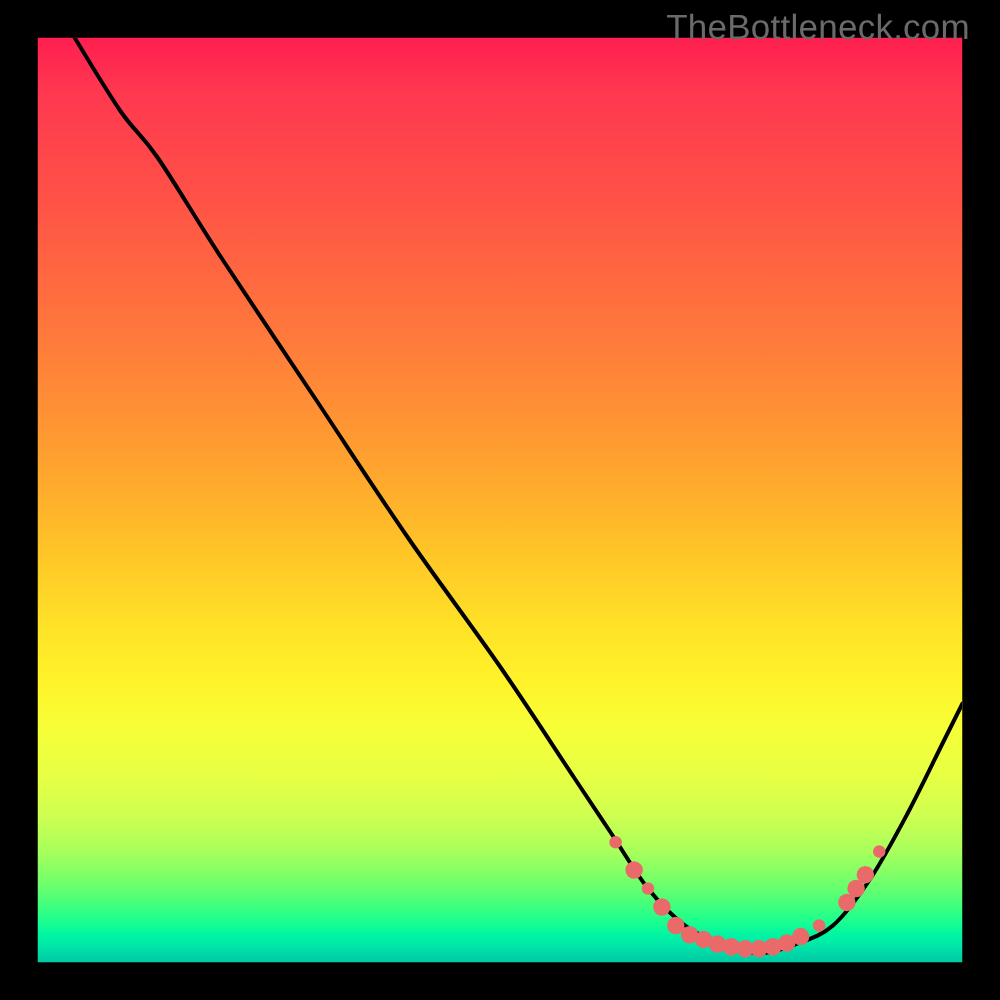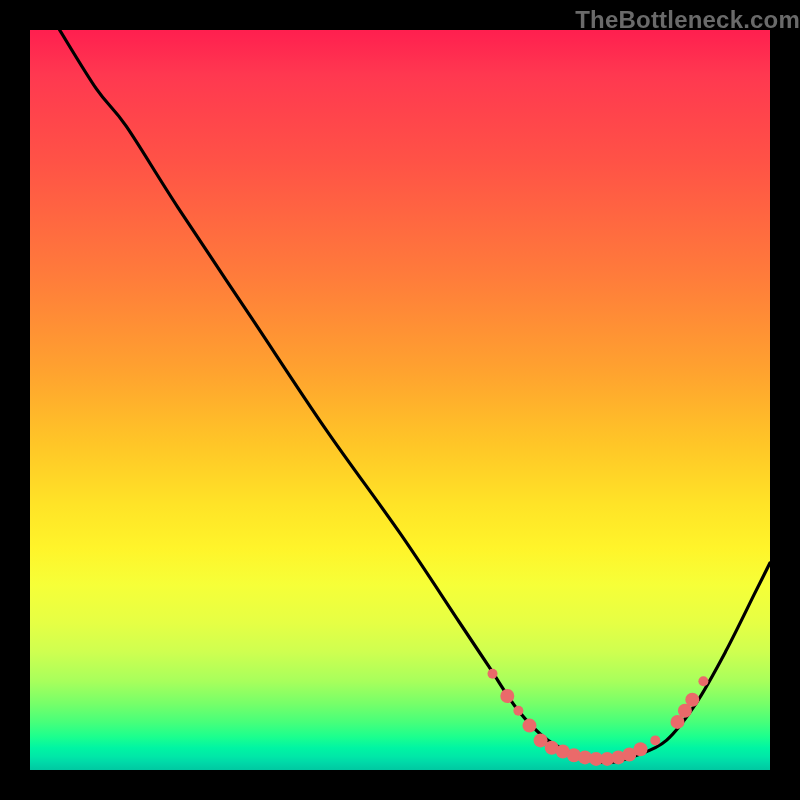--- a/index.html
+++ b/index.html
@@ -13,24 +13,24 @@
   }
   .frame {
     position: relative;
     width: 800px;
     height: 800px;
     background: #000;
   }
   .watermark {
     position: absolute;
     top: 6px;
-    right: 0;
+    right: 24px;
     color: #6a6a6a;
-    font-size: 24px;
-    font-weight: 700;
+    font-size: 28px;
+    font-weight: 400;
     letter-spacing: 0.2px;
     z-index: 30;
     user-select: none;
   }
   .plot-area {
     position: absolute;
     left: 30px;
     top: 30px;
     width: 740px;
     height: 740px;

